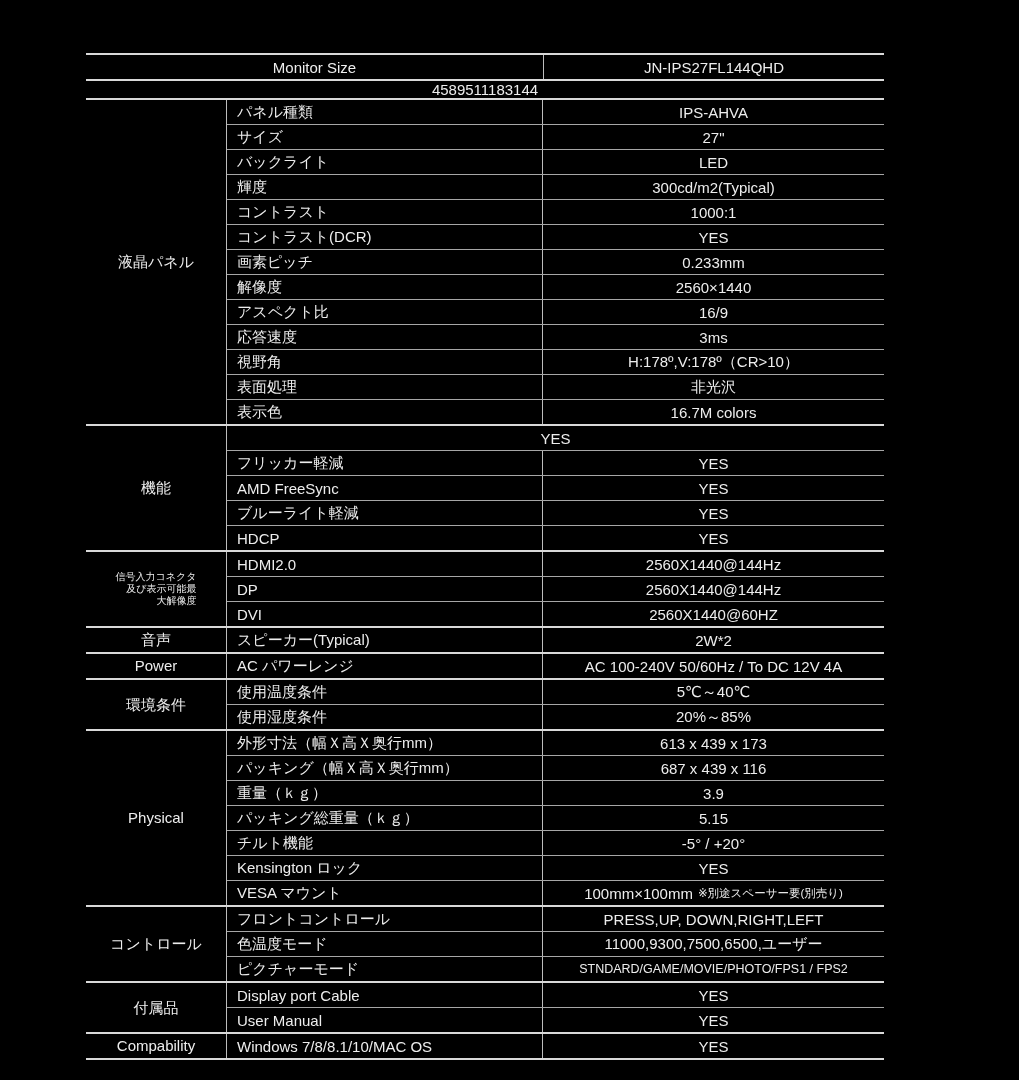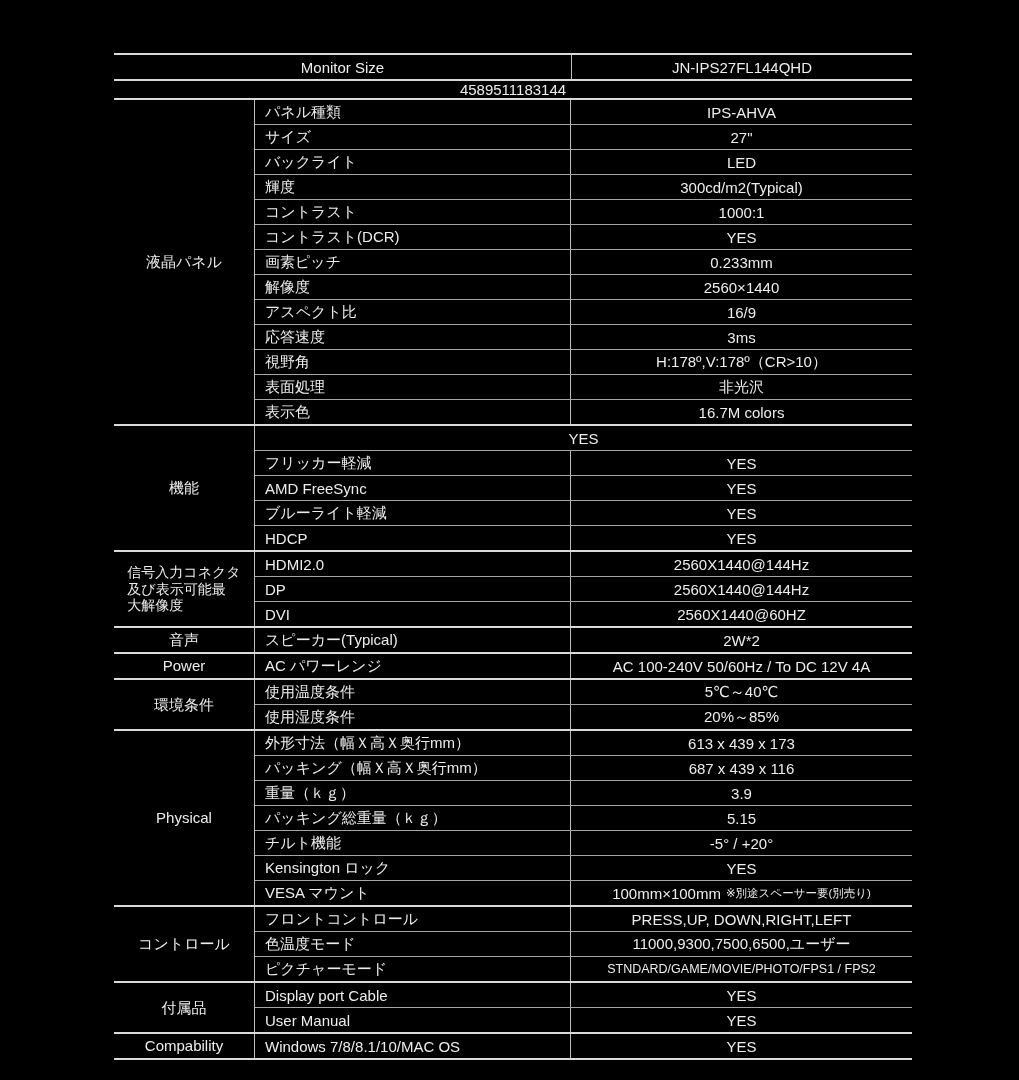--- a/index.html
+++ b/index.html
@@ -7,21 +7,21 @@
     padding: 0;
     background: #000000;
     width: 1019px;
     height: 1080px;
     font-family: "Liberation Sans", "DejaVu Sans", sans-serif;
     color: #ededed;
     overflow: hidden;
   }
   .spec-table {
     position: absolute;
-    left: 114px;
+    left: 86px;
     top: 53px;
     width: 798px;
     border-bottom: 2px solid #d9d9d9;
   }
   .section {
     display: flex;
     border-top: 2px solid #d9d9d9;
   }
   
   .mlabel {
@@ -33,26 +33,26 @@
     border-right: 1px solid #bdbdbd;
     font-size: 15px;
   }
   
   .gcell {
     width: 140px;
     border-right: 1px solid #bdbdbd;
     display: flex;
     align-items: center;
     justify-content: center;
-    text-align: left;
+    text-align: right;
     white-space: pre-line;
     line-height: 1.2;
     font-size: 15px;
   }
-  .gcell.long { font-size: 14px; }
+  .gcell.long { font-size: 10px; }
   .grows {
     flex: 1;
     display: flex;
     flex-direction: column;
   }
   .row {
     display: flex;
     height: 24px;
     border-top: 1px solid #a6a6a6;
   }

